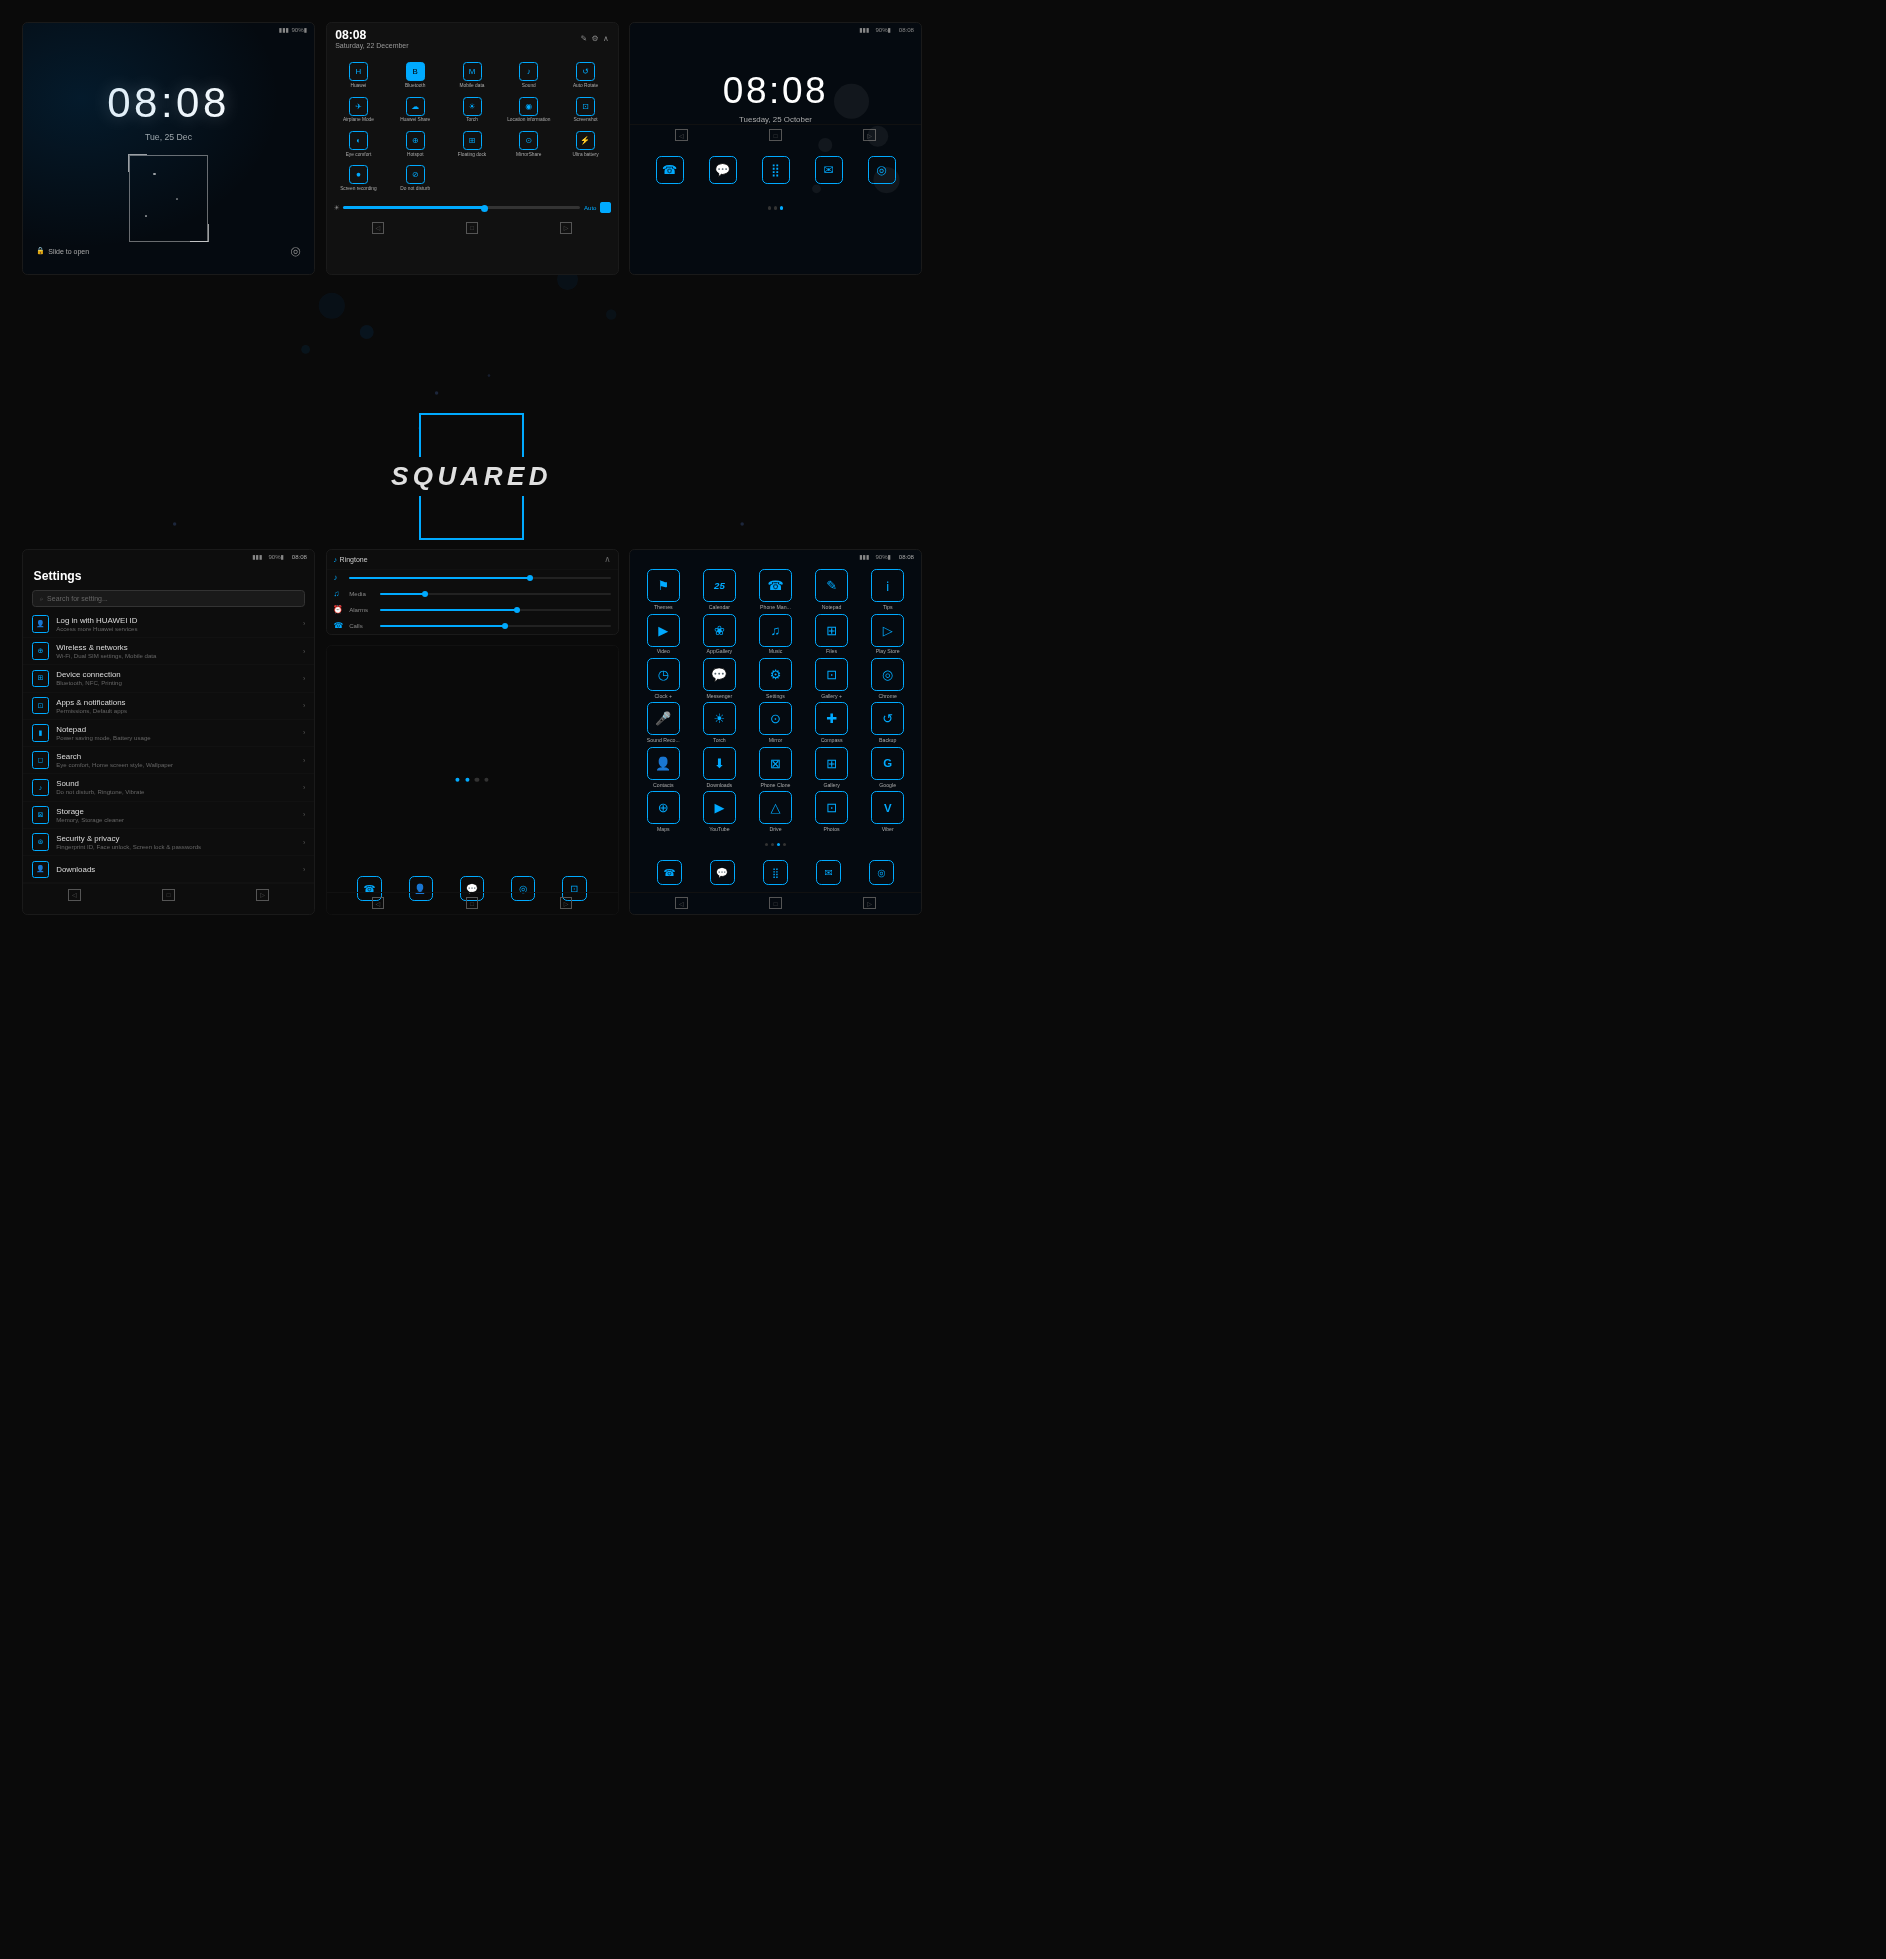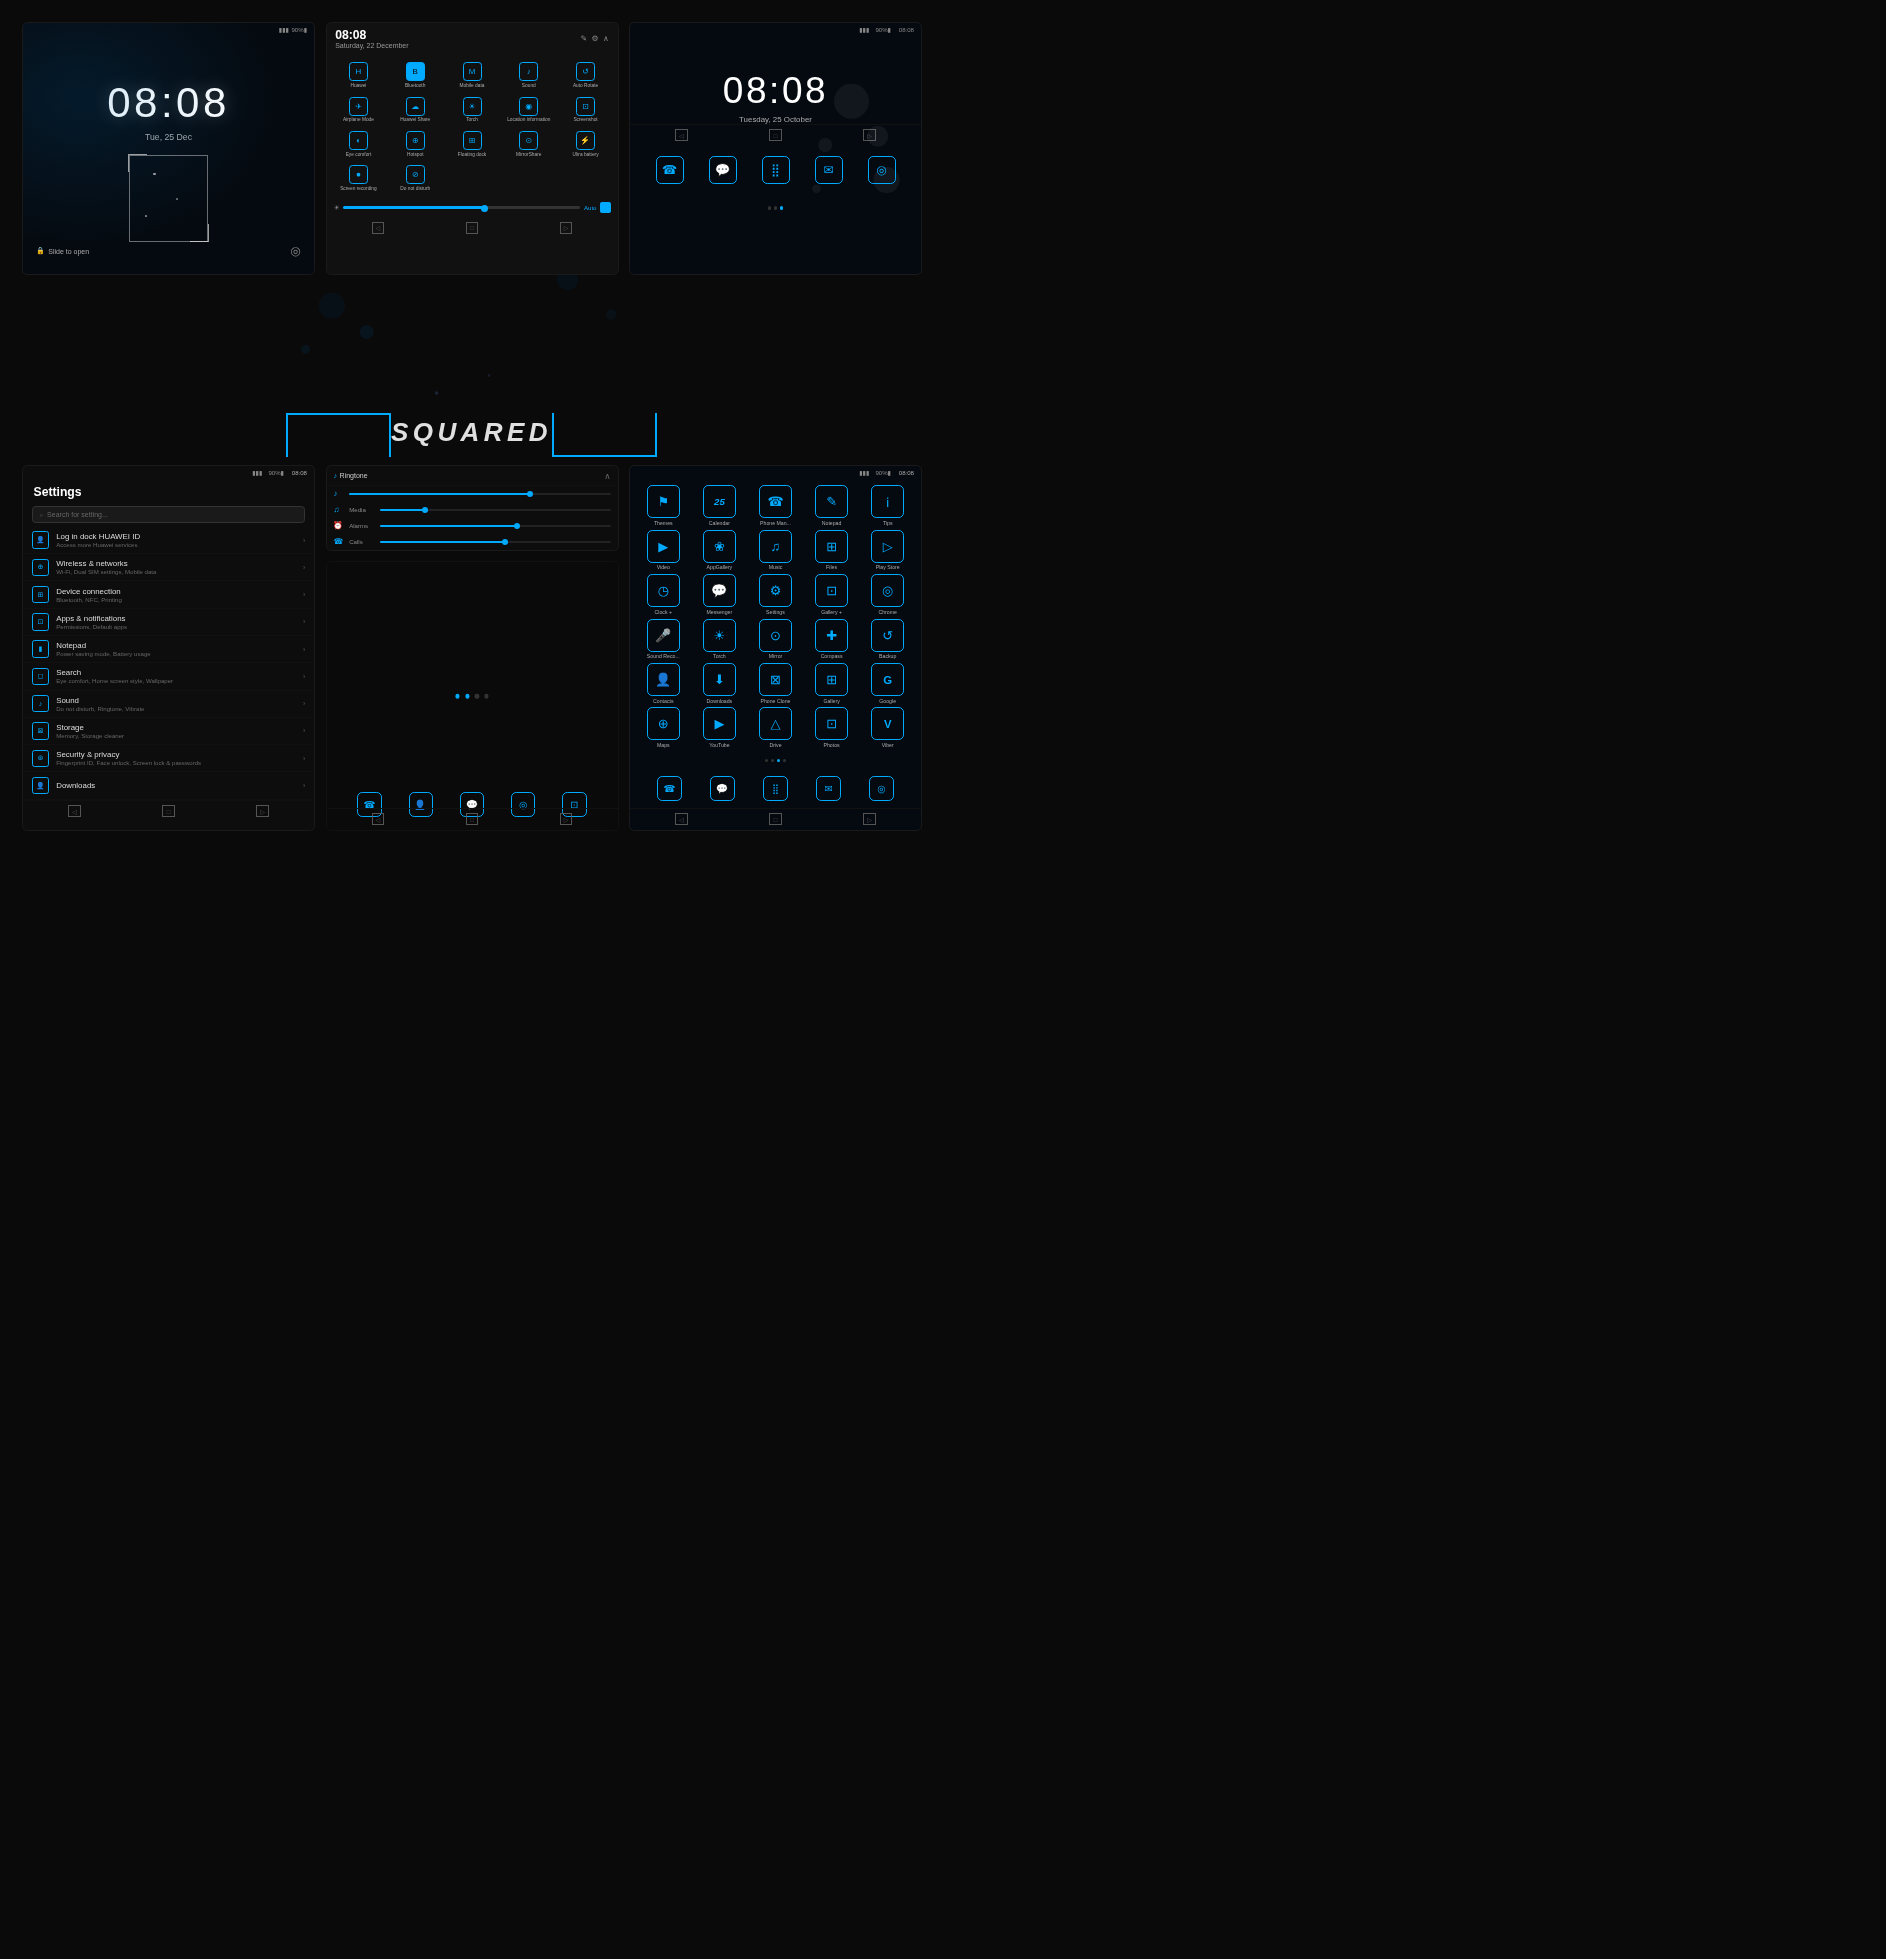--- a/index.html
+++ b/index.html
@@ -592,21 +592,21 @@
       <div class="nav-bar">
         <div class="nav-btn">◁</div>
         <div class="nav-btn square">□</div>
         <div class="nav-btn">▷</div>
       </div>
     </div>
 
   </div>
 
   <div style="position:relative; z-index:5; display:flex; justify-content:center; margin-top:-157px; margin-bottom: 8.7px;">
-    <div style="display:flex; flex-direction:row; align-items:flex-start;">
+    <div style="display:flex; flex-direction:column; align-items:center;">
       <div style="width:105px; height:44px; border:2.6px solid #00aaff; border-bottom:none;"></div>
       <div style="font-size:26px; font-weight:900; color:#e0e0e0; letter-spacing:4.4px; font-style:italic; text-transform:uppercase; padding:4.4px 0;">SQUARED</div>
       <div style="width:105px; height:44px; border:2.6px solid #00aaff; border-top:none;"></div>
     </div>
   </div>
 
   <div style="display:grid; grid-template-columns: 293px 293px 293px; gap:10.5px; padding:0 22px 22px; position:relative; z-index:1;">
 
     <div class="cell phone-screen settings-screen">
       <div class="mini-status">
@@ -616,21 +616,21 @@
       </div>
       <div class="settings-title">Settings</div>
       <div class="search-bar">
         <span style="color:#555;">⌕</span>
         <span>Search for setting...</span>
       </div>
       <div>
         <div class="settings-item">
           <div class="settings-icon">👤</div>
           <div class="settings-text">
-            <div class="settings-label">Log in dock HUAWEI ID</div>
+            <div class="settings-label">Log in with HUAWEI ID</div>
             <div class="settings-sub">Access more Huawei services</div>
           </div>
           <div class="settings-arrow">›</div>
         </div>
         <div class="settings-item">
           <div class="settings-icon">⊕</div>
           <div class="settings-text">
             <div class="settings-label">Wireless &amp; networks</div>
             <div class="settings-sub">Wi-Fi, Dual SIM settings, Mobile data</div>
           </div>

